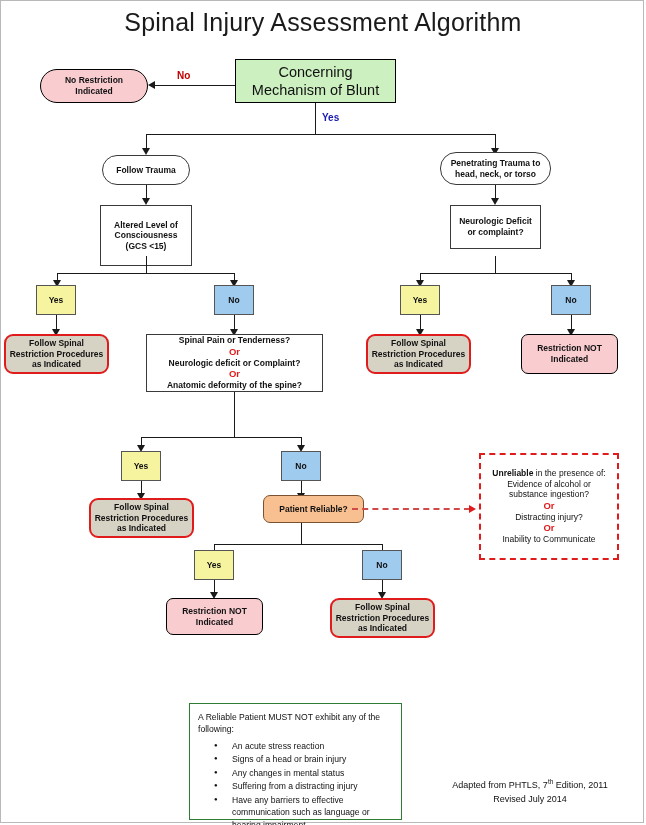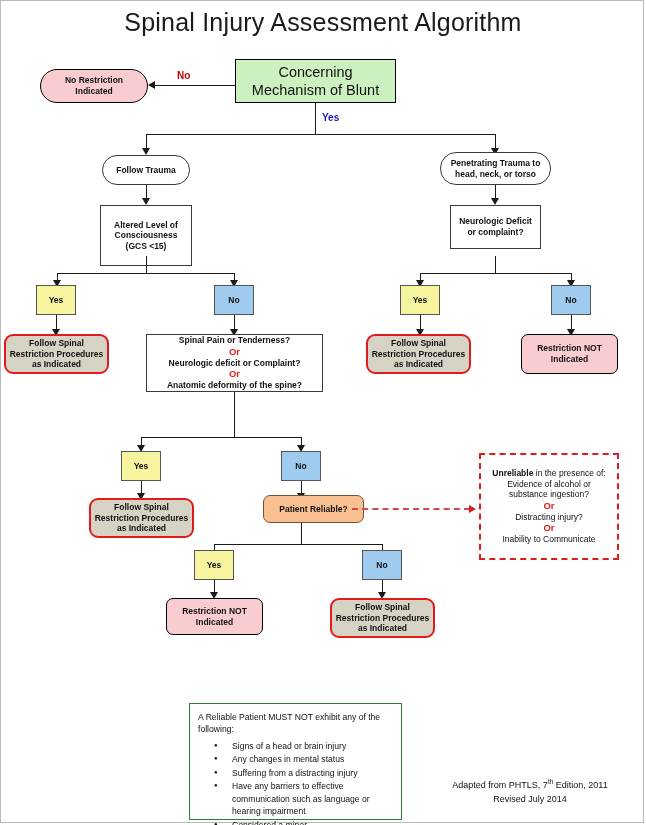--- a/index.html
+++ b/index.html
@@ -396,20 +396,21 @@
 
   <div class="node n-follow" style="left:330px; top:598px; width:105px; height:40px;">
     <span style="white-space:pre-line;">Follow Spinal
 Restriction Procedures
 as Indicated</span>
   </div>
 
   <div class="node n-legend" style="left:189px; top:663px; width:213px; height:117px; flex-direction:column;margin-top:40px;">
     <span class="legend-head">A Reliable Patient MUST NOT exhibit any of the following:</span>
     <ul class="legend-list">
+      <li>An acute stress reaction</li>
       <li>Signs of a head or brain injury</li>
       <li>Any changes in mental status</li>
       <li>Suffering from a distracting injury</li>
       <li>Have any barriers to effective communication such as language or hearing impairment</li>
       <li>Considered a minor</li>
     </ul>
   </div>
 
   <div class="footer" style="left:425px; top:777px; width:210px;">
     <div><span>Adapted from PHTLS, 7</span><sup>th</sup><span> Edition, 2011</span></div>

